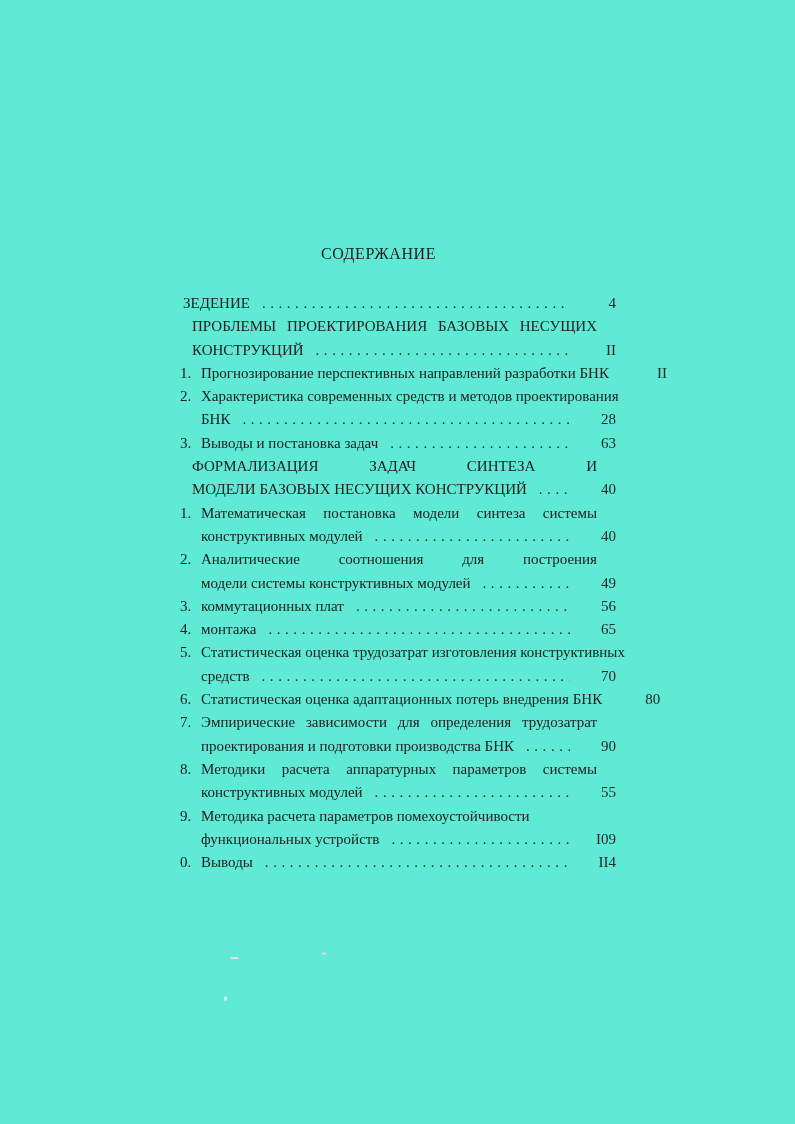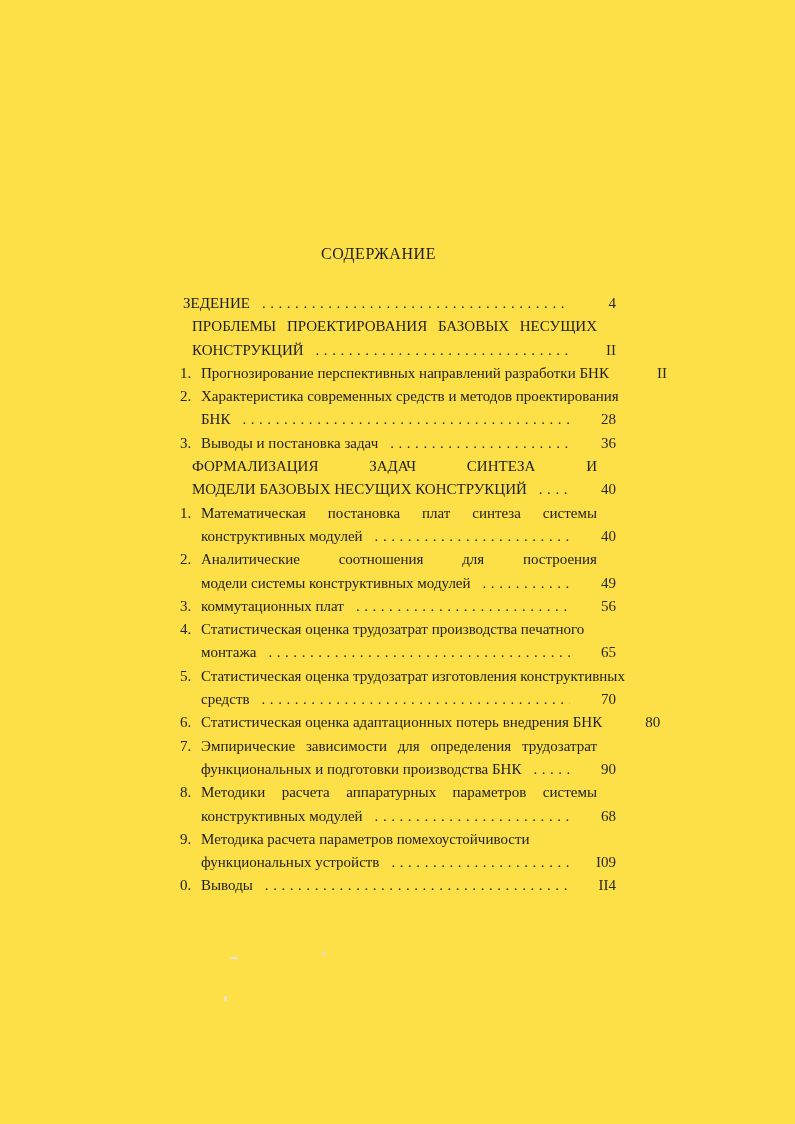--- a/index.html
+++ b/index.html
@@ -11,21 +11,21 @@
     width: 795px;
     height: 1124px;
     position: relative;
     overflow: hidden;
     font-family: "Liberation Serif", "DejaVu Serif", serif;
     color: #222222;
   }
   .page {
     position: absolute;
     inset: 0;
-    background: #fde047;
+    background: #5eead4;
   }
   .doc-title {
     position: absolute;
     top: 244px;
     left: -19px;
     width: 100%;
     text-align: center;
     font-size: 16px;
     letter-spacing: 0.6px;
     line-height: 20px;
@@ -133,34 +133,34 @@
           <span class="line-text">БНК</span>
           <span class="leader">. . . . . . . . . . . . . . . . . . . . . . . . . . . . . . . . . . . . . . . . . . . . . . . . . . . . . . . . . . . . . . . . . . . . . . </span>
           <span class="pagenum">28</span>
         </div>
       </div>
       <div class="entry item">
         <span class="num">3.</span>
         <div class="line last">
           <span class="line-text">Выводы и постановка задач</span>
           <span class="leader">. . . . . . . . . . . . . . . . . . . . . . . . . . . . . . . . . . . . . . . . . . . . . . . . . . . . . . . . . . . . . . . . . . . . . . </span>
-          <span class="pagenum">36</span>
+          <span class="pagenum">63</span>
         </div>
       </div>
       <div class="entry section">
         <div class="line just">ФОРМАЛИЗАЦИЯ ЗАДАЧ СИНТЕЗА И МАТЕМАТИЧЕСКИЕ</div>
         <div class="line last">
           <span class="line-text">МОДЕЛИ БАЗОВЫХ НЕСУЩИХ КОНСТРУКЦИЙ</span>
           <span class="leader">. . . . . . . . . . . . . . . . . . . . . . . . . . . . . . . . . . . . . . . . . . . . . . . . . . . . . . . . . . . . . . . . . . . . . . </span>
           <span class="pagenum">40</span>
         </div>
       </div>
       <div class="entry item">
         <span class="num">1.</span>
-        <div class="line just">Математическая постановка плат синтеза системы</div>
+        <div class="line just">Математическая постановка модели синтеза системы</div>
         <div class="line last">
           <span class="line-text">конструктивных модулей</span>
           <span class="leader">. . . . . . . . . . . . . . . . . . . . . . . . . . . . . . . . . . . . . . . . . . . . . . . . . . . . . . . . . . . . . . . . . . . . . . </span>
           <span class="pagenum">40</span>
         </div>
       </div>
       <div class="entry item">
         <span class="num">2.</span>
         <div class="line just">Аналитические соотношения для построения математической</div>
         <div class="line last">
@@ -172,21 +172,20 @@
       <div class="entry item">
         <span class="num">3.</span>
         <div class="line last">
           <span class="line-text">коммутационных плат</span>
           <span class="leader">. . . . . . . . . . . . . . . . . . . . . . . . . . . . . . . . . . . . . . . . . . . . . . . . . . . . . . . . . . . . . . . . . . . . . . </span>
           <span class="pagenum">56</span>
         </div>
       </div>
       <div class="entry item">
         <span class="num">4.</span>
-        <div class="line">Статистическая оценка трудозатрат производства печатного</div>
         <div class="line last">
           <span class="line-text">монтажа</span>
           <span class="leader">. . . . . . . . . . . . . . . . . . . . . . . . . . . . . . . . . . . . . . . . . . . . . . . . . . . . . . . . . . . . . . . . . . . . . . </span>
           <span class="pagenum">65</span>
         </div>
       </div>
       <div class="entry item">
         <span class="num">5.</span>
         <div class="line">Статистическая оценка трудозатрат изготовления конструктивных</div>
         <div class="line last">
@@ -200,32 +199,32 @@
         <div class="line last">
           <span class="line-text">Статистическая оценка адаптационных потерь внедрения БНК</span>
           <span class="leader">. . . . . . . . . . . . . . . . . . . . . . . . . . . . . . . . . . . . . . . . . . . . . . . . . . . . . . . . . . . . . . . . . . . . . . </span>
           <span class="pagenum">80</span>
         </div>
       </div>
       <div class="entry item">
         <span class="num">7.</span>
         <div class="line just">Эмпирические зависимости для определения трудозатрат</div>
         <div class="line last">
-          <span class="line-text">функциональных и подготовки производства БНК</span>
+          <span class="line-text">проектирования и подготовки производства БНК</span>
           <span class="leader">. . . . . . . . . . . . . . . . . . . . . . . . . . . . . . . . . . . . . . . . . . . . . . . . . . . . . . . . . . . . . . . . . . . . . . </span>
           <span class="pagenum">90</span>
         </div>
       </div>
       <div class="entry item">
         <span class="num">8.</span>
         <div class="line just">Методики расчета аппаратурных параметров системы</div>
         <div class="line last">
           <span class="line-text">конструктивных модулей</span>
           <span class="leader">. . . . . . . . . . . . . . . . . . . . . . . . . . . . . . . . . . . . . . . . . . . . . . . . . . . . . . . . . . . . . . . . . . . . . . </span>
-          <span class="pagenum">68</span>
+          <span class="pagenum">55</span>
         </div>
       </div>
       <div class="entry item">
         <span class="num">9.</span>
         <div class="line">Методика расчета параметров помехоустойчивости</div>
         <div class="line last">
           <span class="line-text">функциональных устройств</span>
           <span class="leader">. . . . . . . . . . . . . . . . . . . . . . . . . . . . . . . . . . . . . . . . . . . . . . . . . . . . . . . . . . . . . . . . . . . . . . </span>
           <span class="pagenum">I09</span>
         </div>

